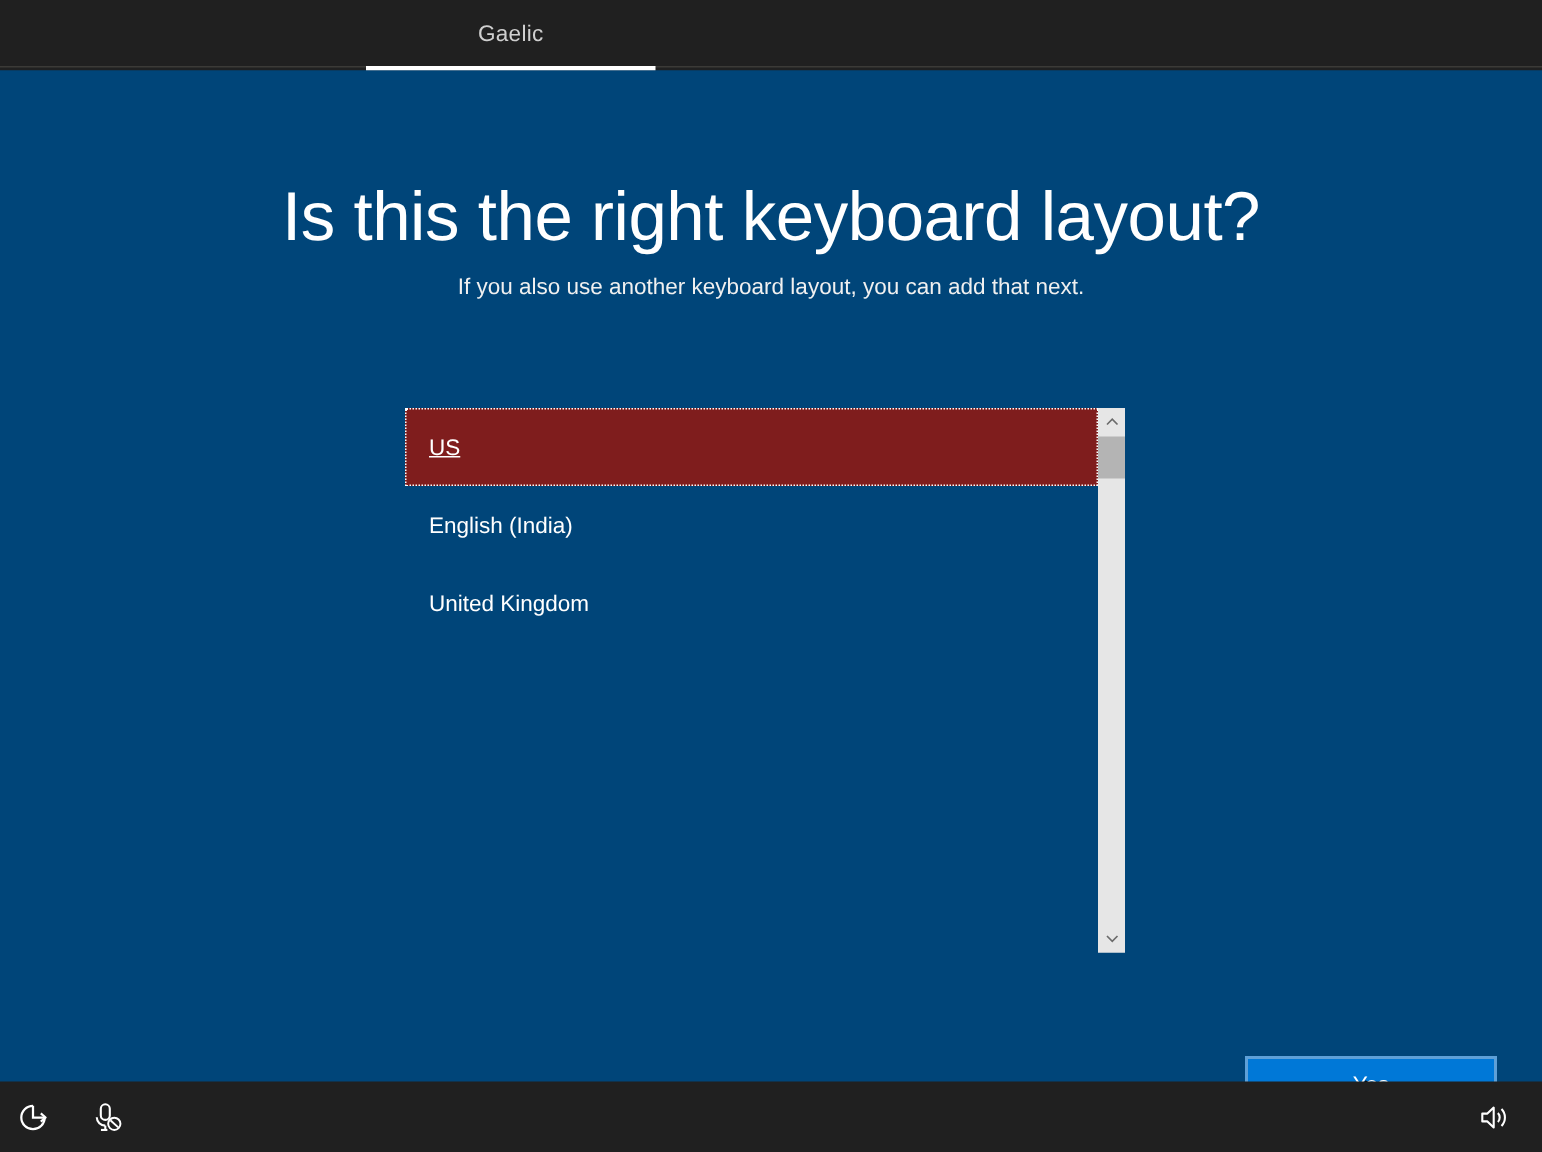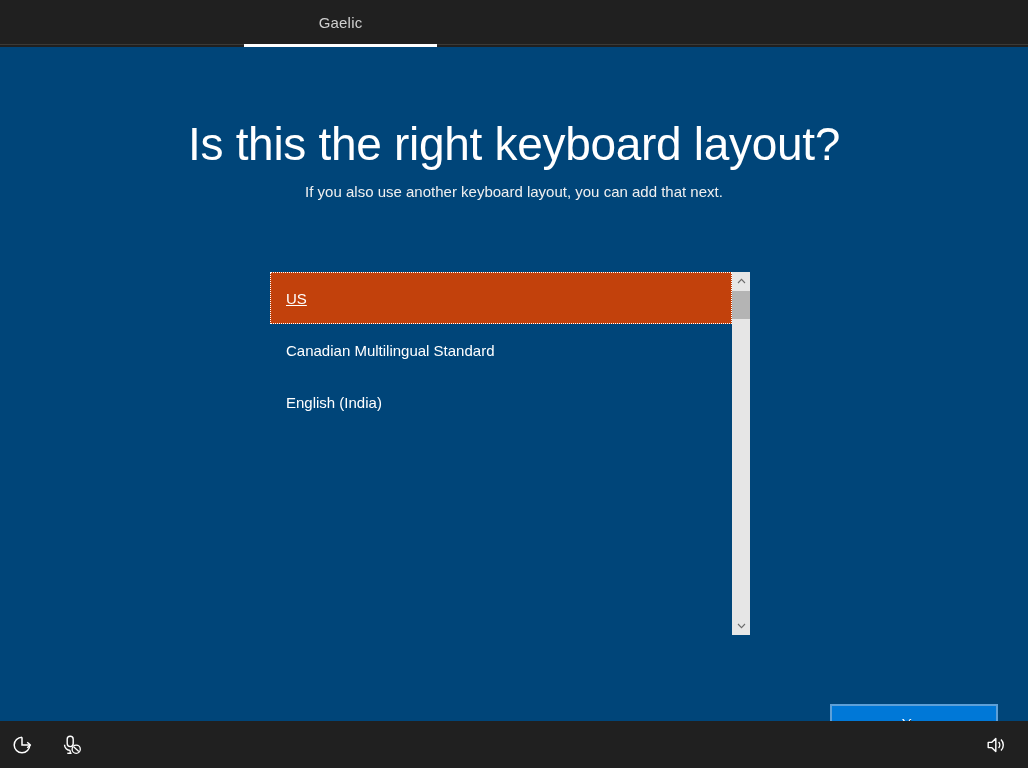--- a/index.html
+++ b/index.html
@@ -123,21 +123,21 @@
     display: flex;
     align-items: center;
     padding-left: 15px;
     color: #ffffff;
     font-size: 15px;
     font-weight: 400;
     border: 1px solid transparent;
   }
 
   .list-item.selected {
-    background: #c2410c;
+    background: #7f1d1d;
     border: 1px dotted #ffffff;
     text-decoration: underline;
   }
 
   
   #list-scrollbar {
     position: absolute;
     right: 0;
     top: 0;
     width: 18px;
@@ -242,24 +242,24 @@
 
   <p id="page-subtitle">If you also use another keyboard layout, you can add that next.</p>
 
   <div id="keyboard-list-wrap">
 
     <div id="keyboard-list">
         <div class="list-item selected">
           <span>US</span>
         </div>
         <div class="list-item">
-          <span>Canadian Multilingual Standard</span>
+          <span>English (India)</span>
         </div>
         <div class="list-item">
-          <span>English (India)</span>
+          <span>United Kingdom</span>
         </div>
       </div>
 
     <div id="list-scrollbar">
       <div id="scroll-arrow-up" class="scroll-arrow">
         <svg width="9" height="6" viewBox="0 0 9 6" aria-hidden="true">
           <path d="M1 5 L4.5 1.4 L8 5" fill="none" stroke="#6b6b6b" stroke-width="1.1"></path>
         </svg>
       </div>
       <div id="scroll-thumb"></div>

